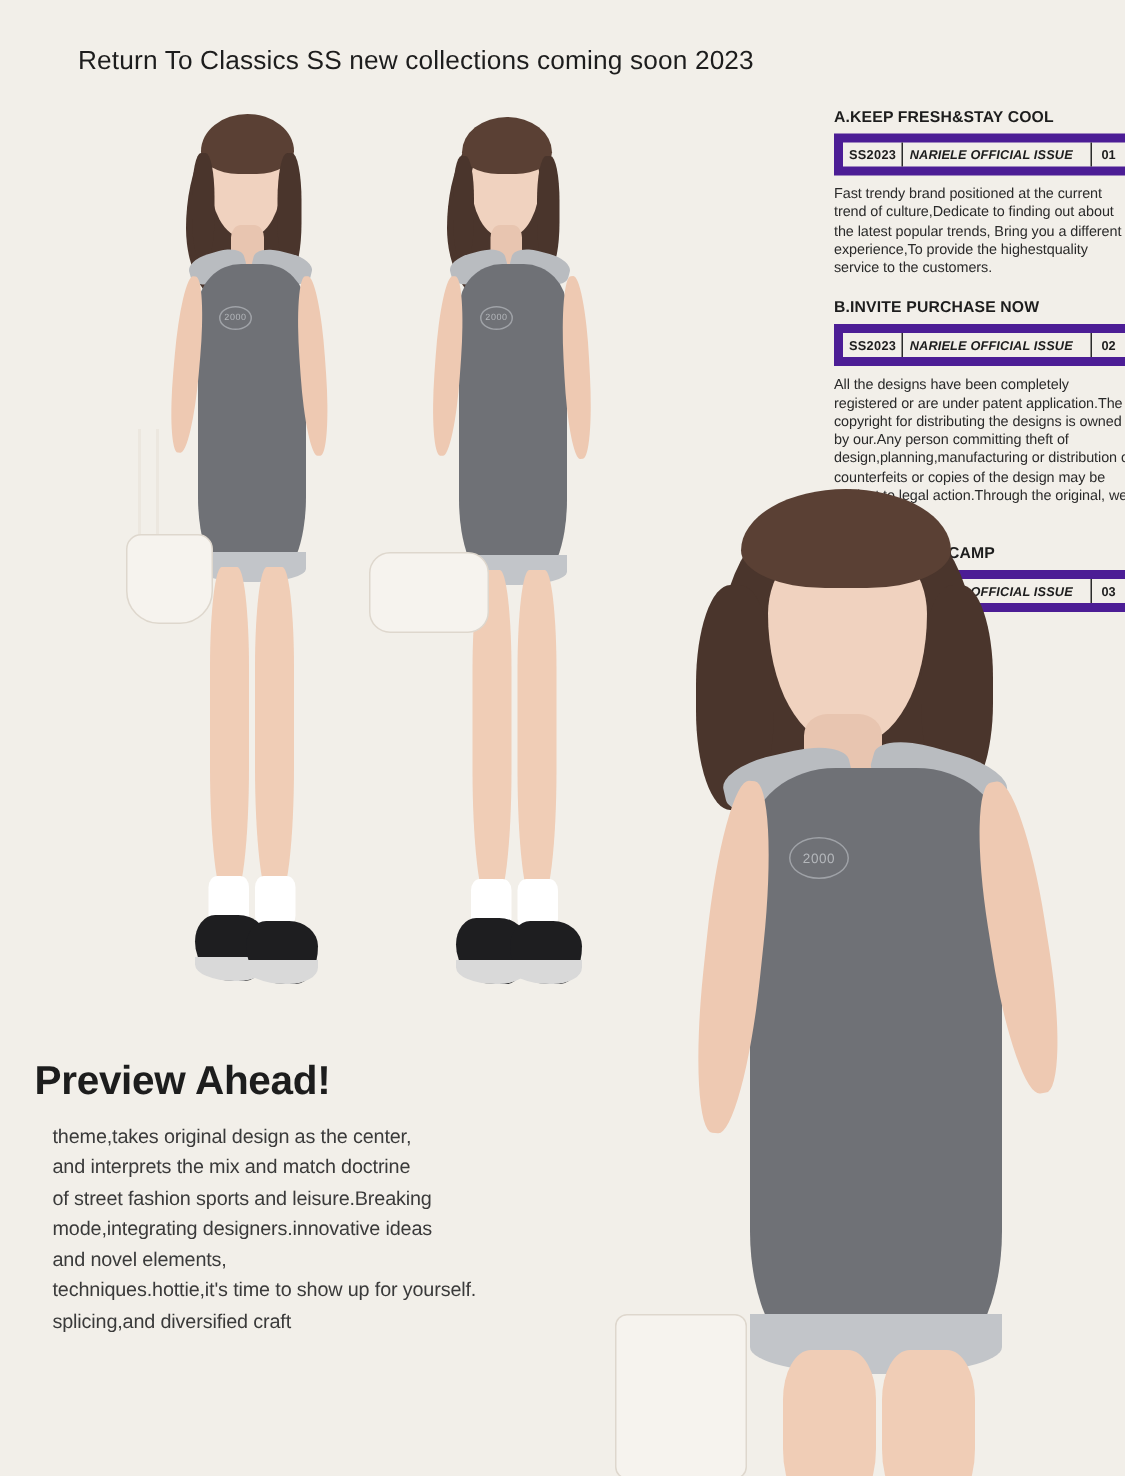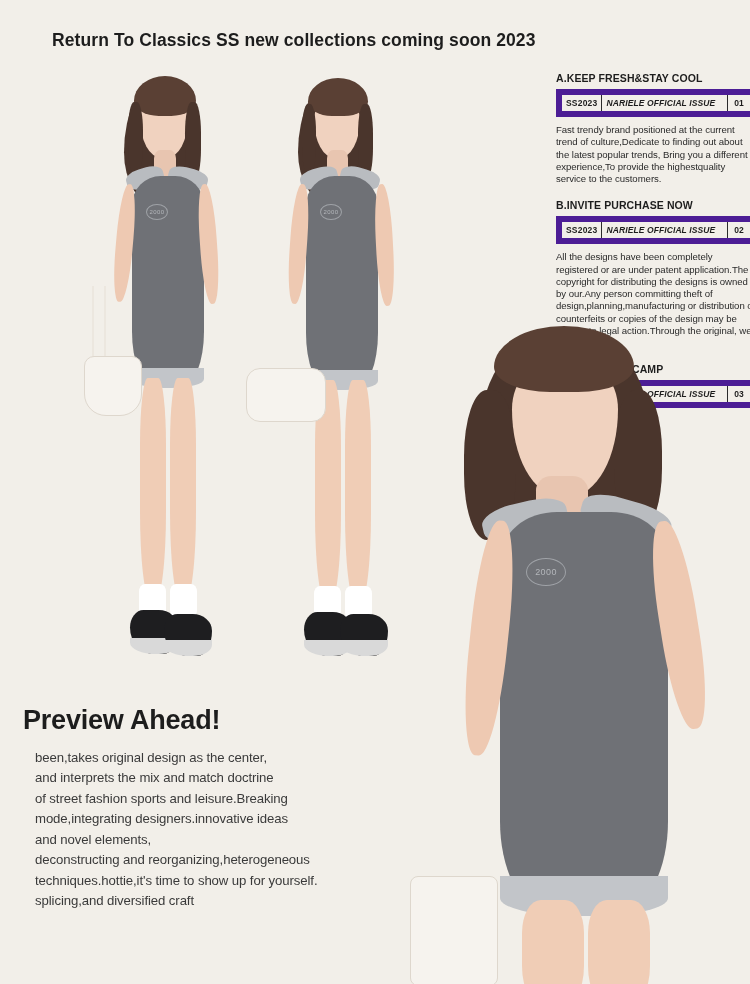--- a/index.html
+++ b/index.html
@@ -22,21 +22,21 @@
     background: #f2efe9;
     overflow: hidden;
   }
 
   
   .header-title {
     position: absolute;
     left: 52px;
     top: 30px;
     font-size: 17.5px;
-    font-weight: bold;
+    font-weight: normal;
     color: #1d1d1d;
     letter-spacing: 0.1px;
     white-space: nowrap;
   }
 
   
   .models {
     position: absolute;
     left: 40px;
     top: 68px;
@@ -350,23 +350,22 @@
     <div class="arm" style="left:256px; top:200px; width:38px; height:210px; transform:rotate(-9deg);"></div>
 
     <div class="leg" style="left:118px; top:580px; width:62px; height:110px;"></div>
     <div class="leg" style="left:184px; top:580px; width:62px; height:110px;"></div>
 
     <div class="bag" style="left:6px; top:556px; width:86px; height:108px; border-radius:8px;"></div>
   </div>
 
   <div class="preview-title">Preview Ahead!</div>
   <div class="preview-body">
-    <p>been,takes original design as the center,</p>
+    <p>theme,takes original design as the center,</p>
     <p>and interprets the mix and match doctrine</p>
     <p>of street fashion sports and leisure.Breaking</p>
     <p>mode,integrating designers.innovative ideas</p>
     <p>and novel elements,</p>
-    <p>deconstructing and reorganizing,heterogeneous</p>
     <p>techniques.hottie,it's time to show up for yourself.</p>
     <p>splicing,and diversified craft</p>
   </div>
 
 </div>
 
 </body></html>

